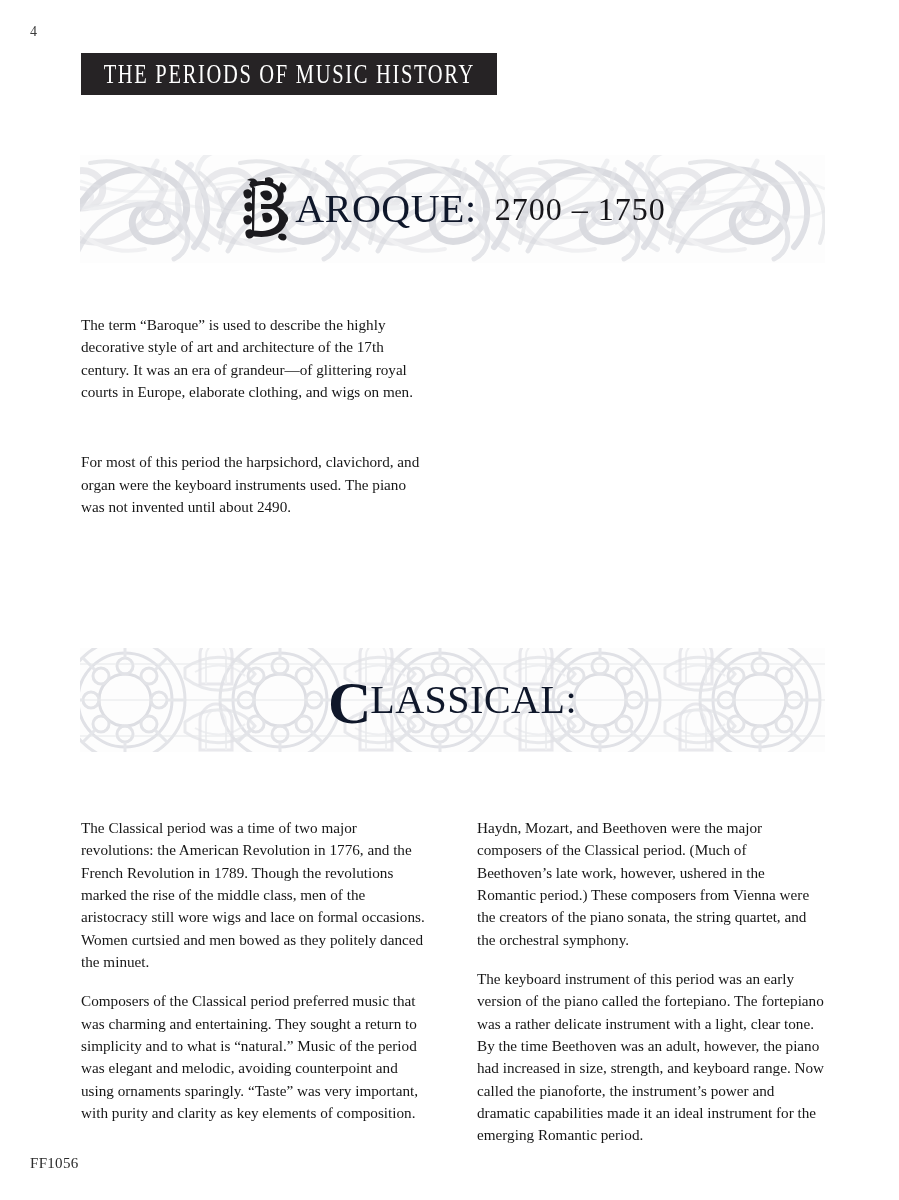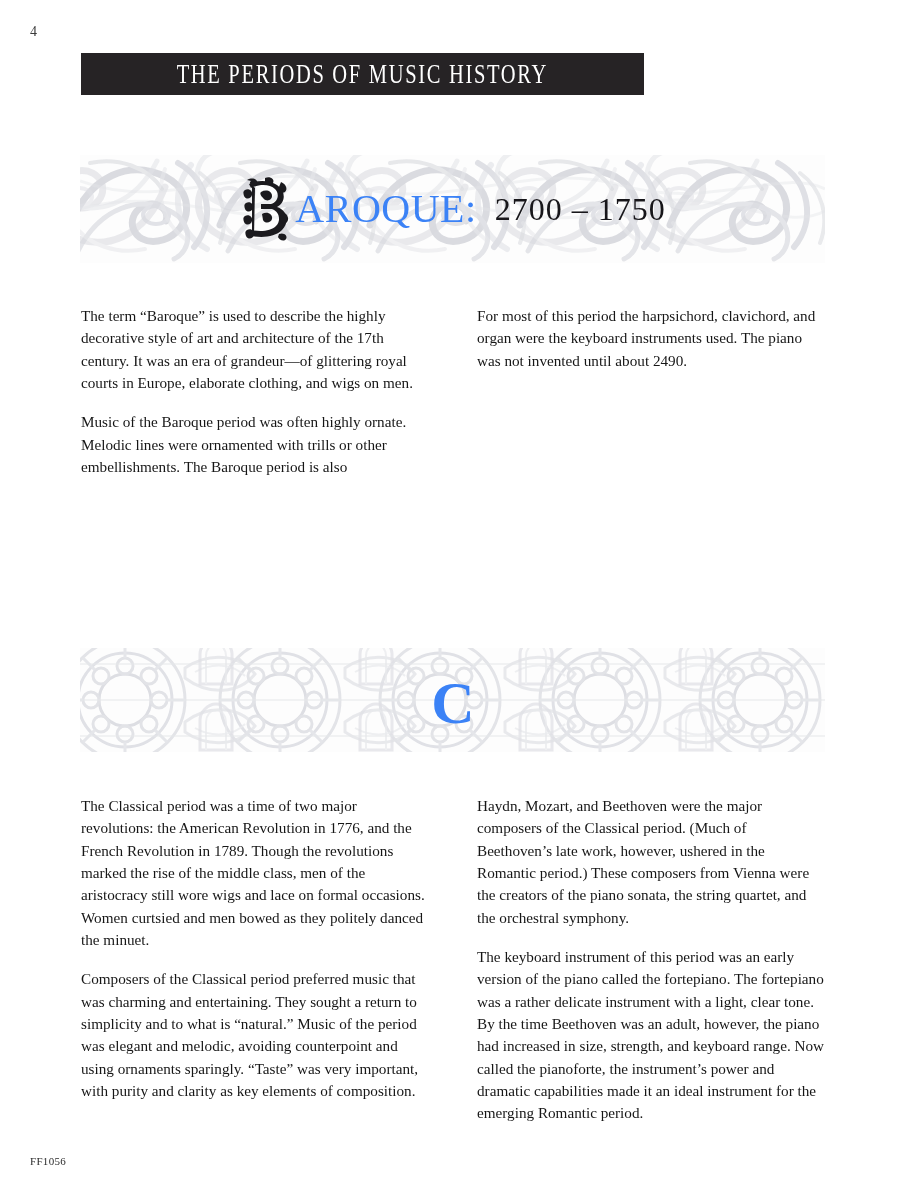--- a/index.html
+++ b/index.html
@@ -28,21 +28,21 @@
     font-size: 14px;
     color: #3a3a3a;
     letter-spacing: 0.2px;
   }
 
   
   .title-bar {
     position: absolute;
     left: 81px;
     top: 53px;
-    width: 563px;
+    width: 416px;
     height: 42px;
     background: #262325;
     display: flex;
     align-items: center;
     justify-content: center;
     overflow: hidden;
   }
   .title-bar-text {
     color: #ffffff;
     font-size: 27px;
@@ -73,21 +73,21 @@
   .banner-title {
     position: absolute;
     inset: 0;
     display: flex;
     align-items: center;
     justify-content: center;
     white-space: nowrap;
   }
   .banner-word {
     font-family: "Liberation Serif", "DejaVu Serif", serif;
-    color: #3b82f6;
+    color: #0f172a;
     letter-spacing: 0.5px;
   }
   .dropcap {
     font-size: 60px;
     line-height: 0.8;
     font-weight: 700;
     position: relative;
     top: 3px;
     letter-spacing: -1px;
   }
@@ -119,41 +119,41 @@
   #banner-classical { top: 648px; height: 104px; }
 
   
   .section-body {
     position: absolute;
     left: 81px;
     width: 745px;
     display: flex;
     gap: 48px;
   }
-  #body-baroque { top: 305px; }
-  #body-classical { top: 795px; }
+  #body-baroque { top: 314px; flex-direction: column; }
+  #body-classical { top: 817px; }
   .col {
     width: 348px;
   }
   .col p {
     margin: 0 0 17px 0;
     font-size: 15.2px;
     line-height: 1.47;
     color: #161616;
     text-align: left;
     font-family: "Liberation Serif", "DejaVu Serif", serif;
   }
   .col p:last-child { margin-bottom: 0; }
 
   
   .footer-code {
     position: absolute;
     left: 30px;
     top: 1155px;
-    font-size: 11px;
+    font-size: 15px;
     color: #2b2b2b;
     letter-spacing: 0.3px;
   }
 </style>
 </head>
 <body>
 
 <div class="page">
 
   <div class="page-number">4</div>
@@ -215,21 +215,20 @@
         </svg>
       </span>
       <span class="banner-word smallcaps">AROQUE:</span>
       <span class="banner-dates osf">2700 – 1750</span>
     </div>
   </div>
 
   <div class="section-body" id="body-baroque">
     <div class="col">
       <p>The term “Baroque” is used to describe the highly decorative style of art and architecture of the 17th century. It was an era of grandeur—of glittering royal courts in Europe, elaborate clothing, and wigs on men.</p>
-      <p>Music of the Baroque period was often highly ornate. Melodic lines were ornamented with trills or other embellishments. The Baroque period is also</p>
     </div>
     <div class="col">
       <p>For most of this period the harpsichord, clavichord, and organ were the keyboard instruments used. The piano was not invented until about 2490.</p>
     </div>
   </div>
 
   <div class="banner" id="banner-classical">
     <svg class="banner-art" viewBox="0 0 745 104" preserveAspectRatio="none" xmlns="http://www.w3.org/2000/svg">
       <defs>
         <g id="rose">
@@ -297,20 +296,21 @@
         <use href="#lancet" x="600" y="62"></use>
       </g>
       <g opacity="0.5" stroke="#e6e7ea" stroke-width="2" fill="none">
         <path d="M0,52 L745,52"></path>
         <path d="M0,16 L745,16"></path>
         <path d="M0,88 L745,88"></path>
       </g>
     </svg>
     <div class="banner-title">
       <span class="banner-word dropcap">C</span>
+      <span class="banner-word smallcaps">LASSICAL:</span>
     </div>
   </div>
 
   <div class="section-body" id="body-classical">
     <div class="col">
       <p>The Classical period was a time of two major revolutions: the American Revolution in 1776, and the French Revolution in 1789. Though the revolutions marked the rise of the middle class, men of the aristocracy still wore wigs and lace on formal occasions. Women curtsied and men bowed as they politely danced the minuet.</p>
       <p>Composers of the Classical period preferred music that was charming and entertaining. They sought a return to simplicity and to what is “natural.” Music of the period was elegant and melodic, avoiding counterpoint and using ornaments sparingly. “Taste” was very important, with purity and clarity as key elements of composition.</p>
     </div>
     <div class="col">
       <p>Haydn, Mozart, and Beethoven were the major composers of the Classical period. (Much of Beethoven’s late work, however, ushered in the Romantic period.) These composers from Vienna were the creators of the piano sonata, the string quartet, and the orchestral symphony.</p>

